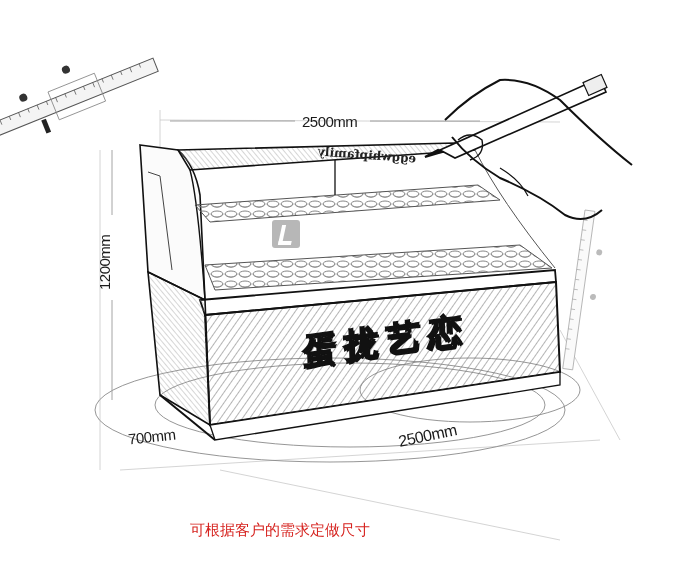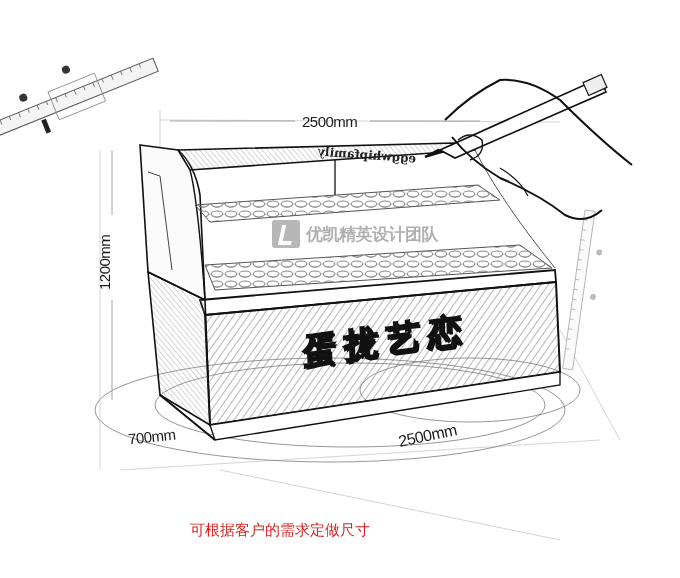--- a/index.html
+++ b/index.html
@@ -156,16 +156,15 @@
 <div class="dim dim-top">2500mm</div>
 <div class="dim dim-height">1200mm</div>
 <div class="dim dim-depth">700mm</div>
 <div class="dim dim-width">2500mm</div>
 
 <div class="brand-top">eggwhipfamily</div>
 <div class="sign">蛋拢艺恋</div>
 
 <div class="watermark">
   <div class="wm-logo"></div>
-  <div class="wm-text">优凯精英设计团队</div>
 </div>
 
 <div class="caption">可根据客户的需求定做尺寸</div>
 
 </body></html>

